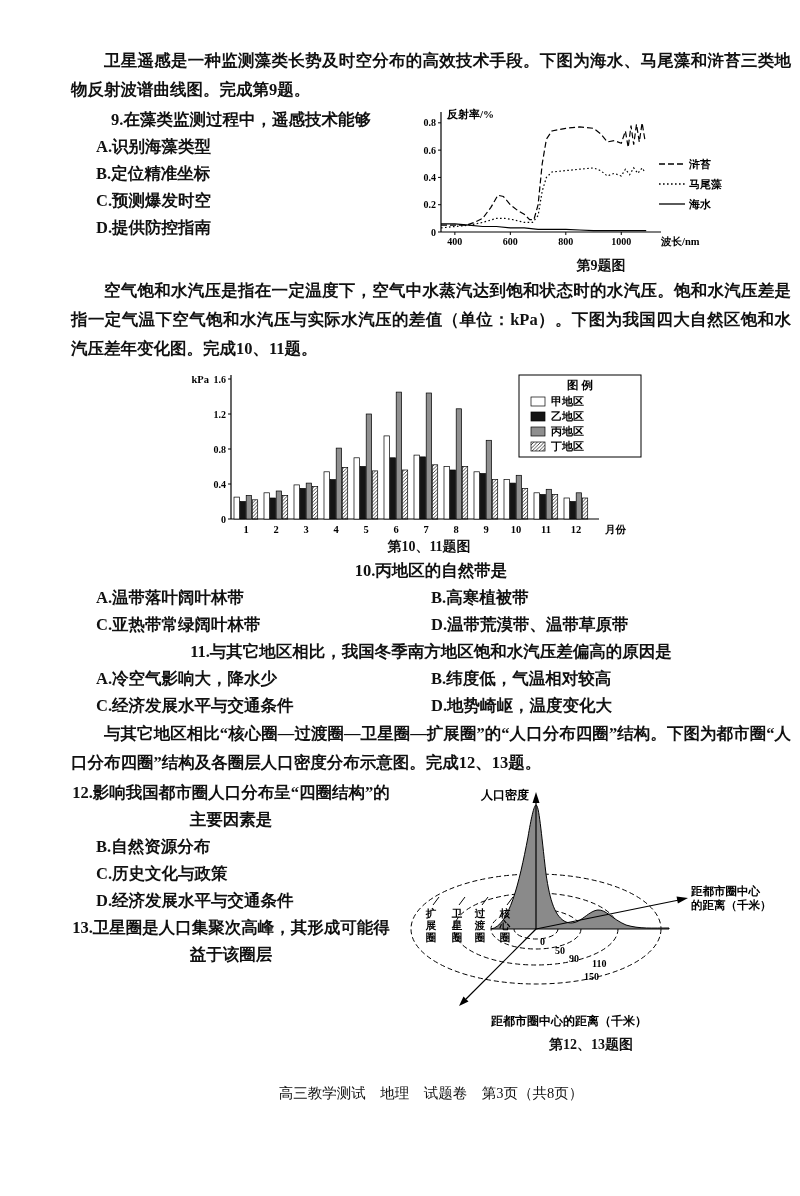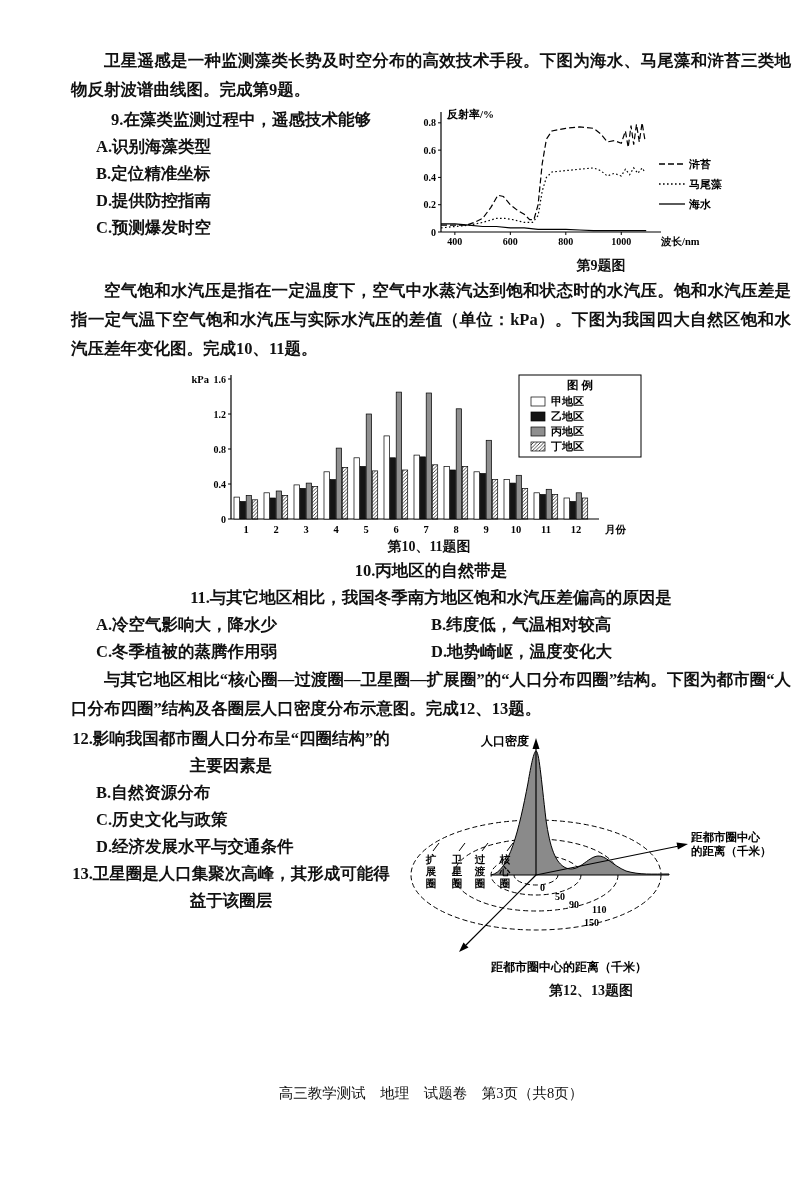--- a/index.html
+++ b/index.html
@@ -38,22 +38,22 @@
 
 <div class="page">
 
   <p class="para">卫星遥感是一种监测藻类长势及时空分布的高效技术手段。下图为海水、马尾藻和浒苔三类地物反射波谱曲线图。完成第9题。</p>
 
   <div class="row">
     <div class="qcol">
       <div class="stem">9.在藻类监测过程中，遥感技术能够</div>
       <div class="opt">A.识别海藻类型</div>
       <div class="opt">B.定位精准坐标</div>
+      <div class="opt">C.预测爆发时空</div>
       <div class="opt">D.提供防控指南</div>
-      <div class="opt">C.预测爆发时空</div>
     </div>
     <div class="chartcol">
       <svg id="chart-spectral" width="330" height="150" viewBox="0 0 330 150">
           <line x1="30" y1="126" x2="250" y2="126" stroke="#000" stroke-width="1.2"></line>
           <line x1="30" y1="126" x2="30" y2="6" stroke="#000" stroke-width="1.2"></line>
           <line x1="27" y1="126" x2="30" y2="126" stroke="#000"></line>
           <text x="25" y="129.5" font-size="10" text-anchor="end" font-weight="700" fill="#000">0</text>
           <line x1="27" y1="98.70588235294117" x2="30" y2="98.70588235294117" stroke="#000"></line>
           <text x="25" y="102.20588235294117" font-size="10" text-anchor="end" font-weight="700" fill="#000">0.2</text>
           <line x1="27" y1="71.41176470588235" x2="30" y2="71.41176470588235" stroke="#000"></line>
@@ -180,28 +180,34 @@
           <text x="362" y="68" font-size="11" text-anchor="start" font-weight="700" fill="#000">丙地区</text>
           <rect x="342" y="75" width="14" height="9" fill="url(#hatchP)" stroke="#000" stroke-width="0.7"></rect>
           <text x="362" y="83" font-size="11" text-anchor="start" font-weight="700" fill="#000">丁地区</text>
         </g>
       </svg>
     <div class="caption">第10、11题图</div>
   </div>
 
   <div>
     <div class="stem">10.丙地区的自然带是</div>
+    <div class="optgrid">
+      <div class="opt">A.温带落叶阔叶林带</div>
+      <div class="opt">B.高寒植被带</div>
+      <div class="opt">C.亚热带常绿阔叶林带</div>
+      <div class="opt">D.温带荒漠带、温带草原带</div>
+    </div>
   </div>
 
   <div>
     <div class="stem">11.与其它地区相比，我国冬季南方地区饱和水汽压差偏高的原因是</div>
     <div class="optgrid">
       <div class="opt">A.冷空气影响大，降水少</div>
       <div class="opt">B.纬度低，气温相对较高</div>
-      <div class="opt">C.冬季植被的蒸腾作用弱</div>
+      <div class="opt">C.经济发展水平与交通条件</div>
       <div class="opt">D.地势崎岖，温度变化大</div>
     </div>
   </div>
 
   <p class="para">与其它地区相比“核心圈—过渡圈—卫星圈—扩展圈”的“人口分布四圈”结构。下图为都市圈“人口分布四圈”结构及各圈层人口密度分布示意图。完成12、13题。</p>
 
   <div class="row">
     <div class="qcol-narrow">
       <div class="stem">12.影响我国都市圈人口分布呈“四圈结构”的主要因素是</div>
       <div class="opt">B.自然资源分布</div>

